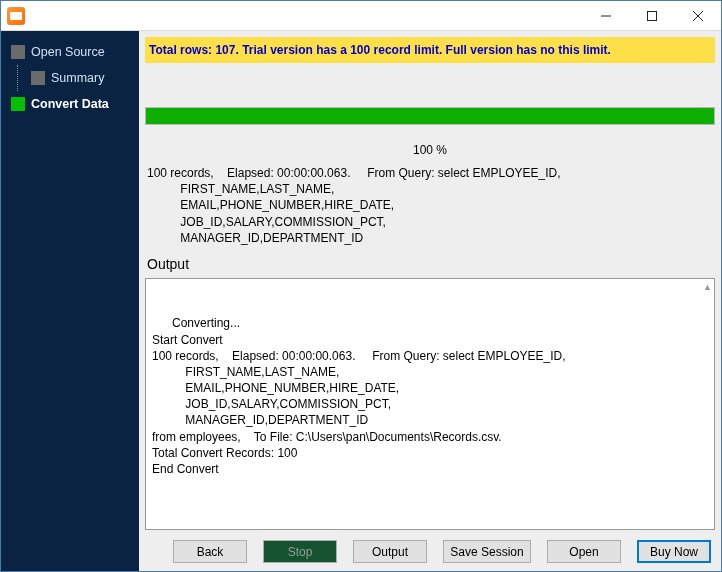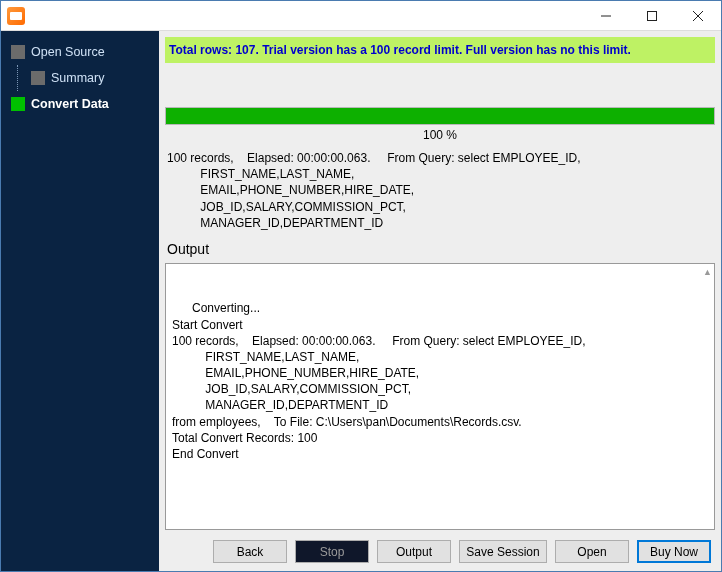--- a/index.html
+++ b/index.html
@@ -45,21 +45,21 @@
     width:46px; height:100%;
     display:flex; align-items:center; justify-content:center;
     font-size:12px; color:#222;
   }
   .win-btn svg { width:10px; height:10px; }
   .body-area {
     display:flex;
     height:calc(100% - 30px);
   }
   .sidebar {
-    width:158px;
+    width:138px;
     background:#0a2342;
     color:#fff;
     padding:8px 0;
   }
   .nav-item {
     display:flex;
     align-items:center;
     gap:6px;
     padding:6px 8px 6px 10px;
     color:#cfe1f5;
@@ -84,21 +84,21 @@
     display:flex;
     flex-direction:column;
     padding:6px;
     gap:4px;
   }
   .info-banner {
     padding:6px 4px;
     color:#0000cd;
     font-size:12px;
     font-weight:bold;
-    background:#bef264;
+    background:#fde047;
   }
   .progress-wrap {
     margin-top:40px;
     display:flex;
     flex-direction:column;
     align-items:center;
     gap:2px;
   }
   .progress-bar {
     width:100%; height:18px;
@@ -108,21 +108,21 @@
   }
   .progress-fill {
     height:100%;
     background:#0db000;
     width:100%;
   }
   .progress-pct {
     text-align:center;
     font-size:12px;
     color:#000;
-    margin-top:1px;
+    margin-top:16px;
   }
   .query-block {
     padding:4px 2px;
     font-size:12px;
     color:#000;
     line-height:1.35;
     white-space:pre;
     font-family:"Segoe UI",sans-serif;
   }
   .output-label {
@@ -144,40 +144,40 @@
   }
   .scroll-hint {
     position:absolute;
     right:2px; top:2px;
     color:#999;
     font-size:9px;
     user-select:none;
   }
   .button-row {
     display:flex;
-    gap:8px;
+    gap:16px;
     justify-content:flex-end;
     padding:6px 4px 2px 4px;
   }
   .btn {
     min-width:74px;
     height:23px;
     background:#e1e1e1;
     border:1px solid #adadad;
     font-size:12px;
     color:#000;
     display:flex;
     align-items:center;
     justify-content:center;
     cursor:pointer;
   }
   .btn.disabled {
     color:#9a9a9a;
     cursor:default;
-    background:#0f172a;
+    background:#14532d;
   }
   .btn.primary {
     border:2px solid #0078d7;
     font-weight:400;
   }
   .btn.savesession { min-width:88px; }
 </style>
 </head>
 <body>
 

